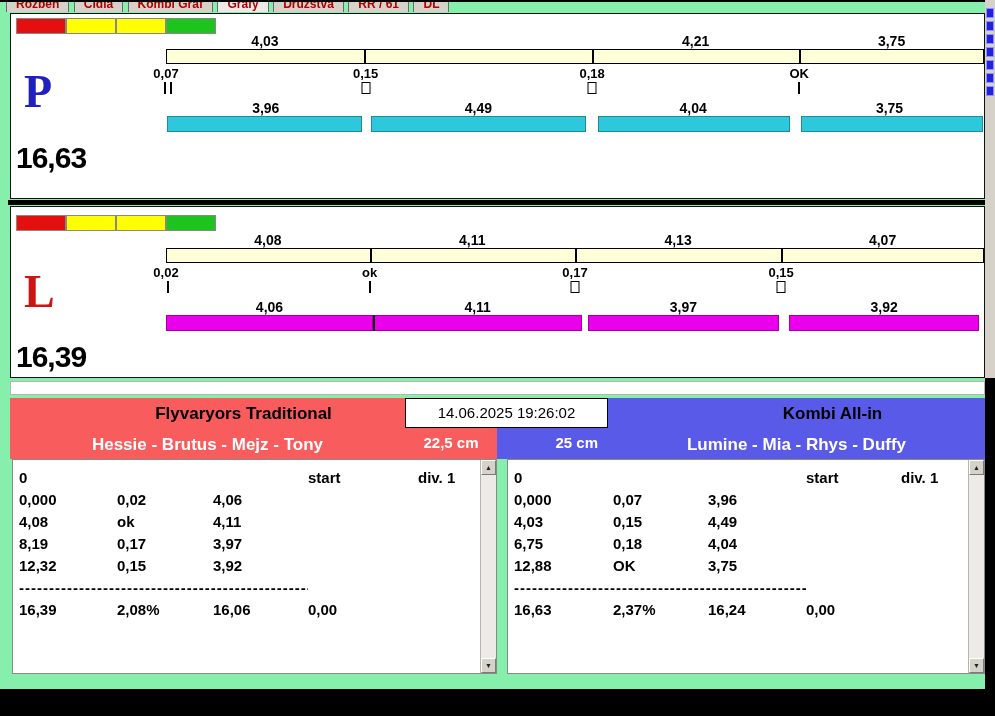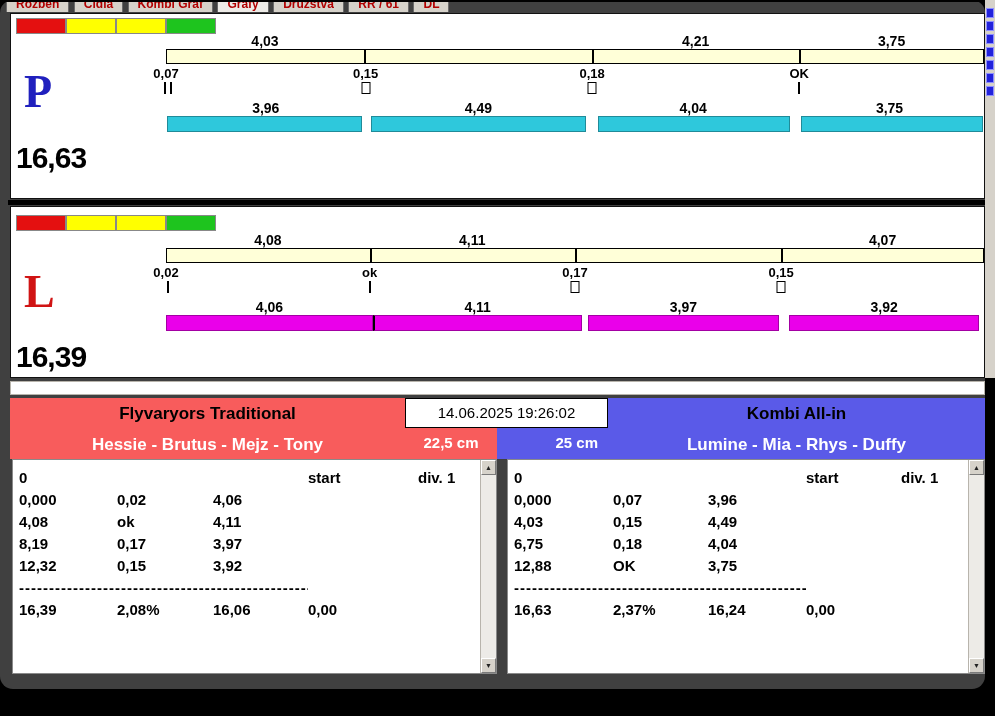--- a/index.html
+++ b/index.html
@@ -1,19 +1,19 @@
 <!DOCTYPE html>
 <html><head>
 <meta charset="utf-8">
 <style>
   html,body{margin:0;padding:0;}
   body{width:995px;height:716px;position:relative;background:#000;
        font-family:"Liberation Sans",sans-serif;overflow:hidden;}
 
-  #app{position:absolute;left:0;top:0;width:985px;height:689px;background:#404040;border-radius:13px;}
+  #app{position:absolute;left:0;top:0;width:985px;height:689px;background:#86efac;}
 
   
   #tabbar{position:absolute;left:0;top:0;width:100%;height:12px;overflow:hidden;
           border-top:2px solid #000;box-sizing:border-box;white-space:nowrap;padding-left:6px;}
   .tab{display:inline-block;height:22px;margin-top:-12px;padding:0 9px;line-height:26px;
        font-size:12px;font-weight:bold;color:#B00000;background:#D6D2CA;
        border:1px solid #6A6A6A;border-bottom:none;vertical-align:top;}
   .tab.active{background:#EDEBE7;}
 
   
@@ -51,21 +51,21 @@
   .ms-double-tick{width:8px;height:12px;border-left:2px solid #000;border-right:2px solid #000;box-sizing:border-box;}
   .ms-box{width:9px;height:12px;border:1px solid #000;background:#FFF;box-sizing:border-box;}
   .cbars{position:absolute;left:0;top:102px;width:100%;height:16px;}
   .cbar{position:absolute;top:0;height:100%;box-sizing:border-box;border:1px solid rgba(0,0,0,.3);}
 
   
   #teams{position:absolute;left:10px;top:398px;width:975px;height:278px;}
   .hdr{position:absolute;top:0;height:61px;}
   #hdrLeft{left:0;width:487px;}
   #hdrRight{left:487px;width:488px;}
-  .team-name{position:absolute;top:6px;font-size:17px;font-weight:bold;color:#000;text-align:center;}
+  .team-name{position:absolute;top:6px;font-size:17px;font-weight:bold;color:#000;text-align:center;margin-left:36px;}
   #hdrLeft .team-name{left:0;width:395px;}
   #hdrRight .team-name{left:111px;width:377px;}
   .team-members{position:absolute;top:37px;font-size:17px;font-weight:bold;color:#FFF;text-align:center;}
   #hdrLeft .team-members{left:0;width:395px;}
   #hdrRight .team-members{left:111px;width:377px;}
   .jump-height{position:absolute;top:36px;font-size:15px;font-weight:bold;color:#FFF;text-align:center;}
   #hdrLeft .jump-height{left:395px;width:92px;}
   #hdrRight .jump-height{left:11px;width:90px;text-align:right;}
   #datebox{position:absolute;left:395px;top:0;width:203px;height:30px;background:#FFF;
            border:1px solid #000;box-sizing:border-box;text-align:center;line-height:28px;
@@ -167,20 +167,21 @@
       <div class="light" style="background-color: rgb(255, 255, 0);"></div>
       <div class="light" style="background-color: rgb(255, 255, 0);"></div>
       <div class="light" style="background-color: rgb(30, 196, 30);"></div>
     </div>
     <div class="lane-letter" style="color: rgb(208, 20, 20);">L</div>
 
     <div class="chart">
       <div class="vrow top">
         <span class="val" style="left:0%;width:24.9%">4,08</span>
         <span class="val" style="left:24.9%;width:25.1%">4,11</span>
+        <span class="val" style="left:50%;width:25.2%">4,13</span>
         <span class="val" style="left:75.2%;width:24.8%">4,07</span>
       </div>
       <div class="track" style="background-color: rgb(255, 255, 216);">
         <i class="tick" style="left:24.9%"></i>
         <i class="tick" style="left:50%"></i>
         <i class="tick" style="left:75.2%"></i>
       </div>
       <div class="mlabels">
         <span class="ml" style="left:0%">0,02</span>
         <span class="ml" style="left:24.9%">ok</span>

